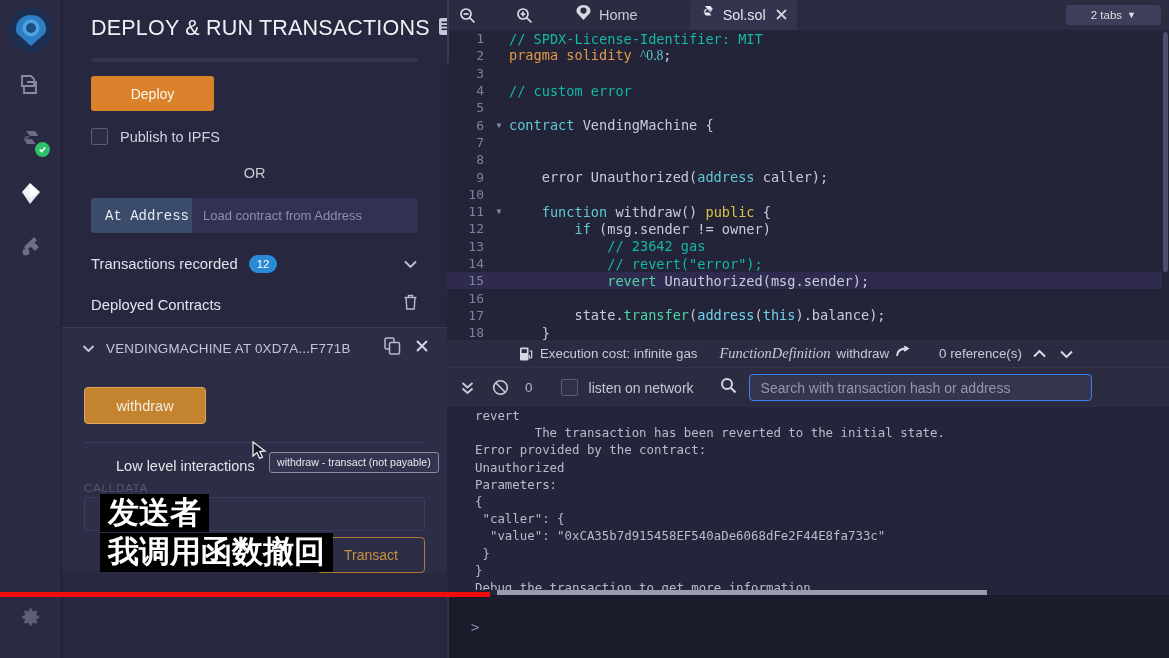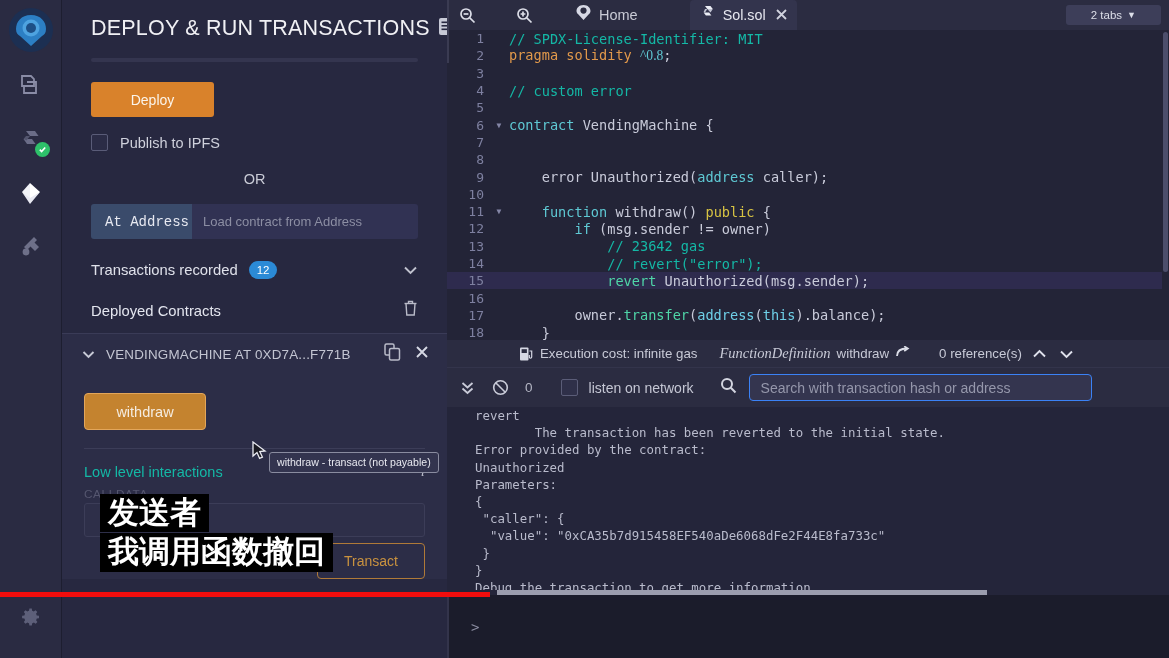--- a/index.html
+++ b/index.html
@@ -49,21 +49,21 @@
     color: #f0f0f4; font-size: 21.5px; letter-spacing: .2px; font-weight: 400;
     white-space: nowrap;
   }
   #panel-head .doc-icon { color: #c7c9d6; margin-left: 8px; }
   .divider-bar {
     height: 4px; background: #34354f; border-radius: 2px;
     margin: 17px 29px 0 29px;
   }
   .pad { padding: 0 29px; }
   #deploy-btn {
-    margin-top: 20px; width: 123px; height: 35px;
+    margin-top: 14px; width: 123px; height: 35px;
     background: #d9822b; border: none; border-radius: 3px;
     color: #fbf4ea; font-size: 14px; font-family: "Liberation Sans", sans-serif;
     cursor: pointer;
   }
   .check-row { display: flex; align-items: center; margin-top: 17px; }
   .cbx {
     width: 17px; height: 17px; border: 1px solid #5a5c78;
     border-radius: 2px; background: #2b2c46; flex: 0 0 17px; cursor: pointer;
   }
   .check-row .lbl { color: #cfd1dc; font-size: 14.5px; margin-left: 12px; }
@@ -126,21 +126,21 @@
     position: absolute; left: 207px; top: 452px;
     background: #33344f; border: 1px solid #8a8ca0; border-radius: 3px;
     color: #e8e9f0; font-size: 10.6px; padding: 3px 7px 4px 7px;
     white-space: nowrap; z-index: 30;
   }
   #cursor-arrow { position:absolute; left:189px; top:441px; z-index:31; }
 
   .hr-faint { height:1px; background:#3c3d58; margin: 18px 22px 0 22px; }
 
   #lowlevel-row { display:flex; align-items:center; padding: 14px 22px 0 22px; }
-  #lowlevel-row .t { color:#14b8a6; font-size: 14.5px; }
+  #lowlevel-row .t { color:#e5e5e5; font-size: 14.5px; margin-left: 32px; }
   #lowlevel-row .grow { flex:1; }
   #lowlevel-row .info { color:#b7b9c7; font-size:15px; font-style: italic; font-family: "Liberation Serif", serif;}
 
   #calldata-label { color:#55566f; font-size:11.8px; padding: 7px 0 0 22px; letter-spacing:.6px;}
   #calldata-box {
     margin: 2px 22px 0 22px; height: 34px; background: #2e2f49;
     border: 1px solid #3c3d58; border-radius: 3px;
   }
   #transact-wrap { display:flex; justify-content:flex-end; padding: 6px 22px 0 22px; }
   #transact-btn {
@@ -501,21 +501,21 @@
           <div class="eline"><span class="ln">7</span><span class="fold"></span></div>
           <div class="eline"><span class="ln">8</span><span class="fold"></span><span class="code"></span></div>
           <div class="eline"><span class="ln">9</span><span class="fold"></span><span class="code"><span class="c-plain">    error Unauthorized(</span><span class="c-kw2">address</span><span class="c-plain"> caller);</span></span></div>
           <div class="eline"><span class="ln">10</span><span class="fold"></span><span class="code"></span></div>
           <div class="eline"><span class="ln">11</span><span class="fold">▼</span><span class="code"><span class="c-plain">    </span><span class="c-kw2">function</span><span class="c-plain"> withdraw() </span><span class="c-type">public</span><span class="c-plain"> {</span></span></div>
           <div class="eline"><span class="ln">12</span><span class="fold"></span><span class="code"><span class="c-plain">        </span><span class="c-kw2">if</span><span class="c-plain"> (msg.sender != owner)</span></span></div>
           <div class="eline"><span class="ln">13</span><span class="fold"></span><span class="code"><span class="c-com">            // 23642 gas</span></span></div>
           <div class="eline"><span class="ln">14</span><span class="fold"></span><span class="code"><span class="c-com">            // revert("error");</span></span></div>
           <div class="eline hl"><span class="ln">15</span><span class="fold"></span><span class="code"><span class="c-plain">            </span><span class="c-green">revert</span><span class="c-plain"> Unauthorized(msg.sender);</span></span></div>
           <div class="eline"><span class="ln">16</span><span class="fold"></span><span class="code"></span></div>
-          <div class="eline"><span class="ln">17</span><span class="fold"></span><span class="code"><span class="c-plain">        owner.</span><span class="c-green">transfer</span><span class="c-plain">(</span><span class="c-addr">address</span><span class="c-plain">(</span><span class="c-addr">this</span><span class="c-plain">).balance);</span></span></div>
+          <div class="eline"><span class="ln">17</span><span class="fold"></span><span class="code"><span class="c-plain">        state.</span><span class="c-green">transfer</span><span class="c-plain">(</span><span class="c-addr">address</span><span class="c-plain">(</span><span class="c-addr">this</span><span class="c-plain">).balance);</span></span></div>
           <div class="eline"><span class="ln">18</span><span class="fold"></span><span class="code"><span class="c-plain">    }</span></span></div>
         </div>
       <div id="code-scroll-right">
         <div id="code-scroll-thumb"></div>
       </div>
     </div>
 
     <div id="codelens">
       <span class="seg">
         <span class="gas-ic">

